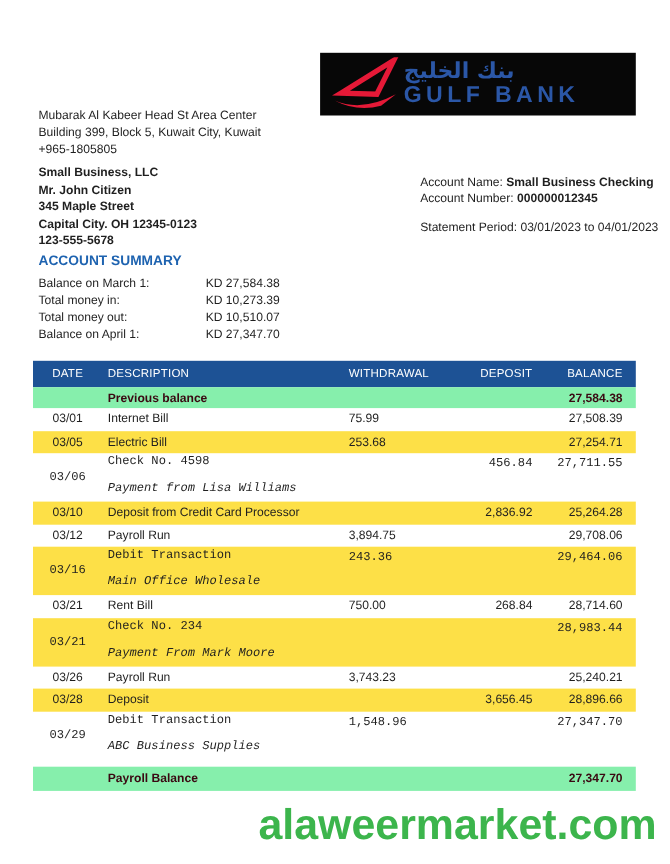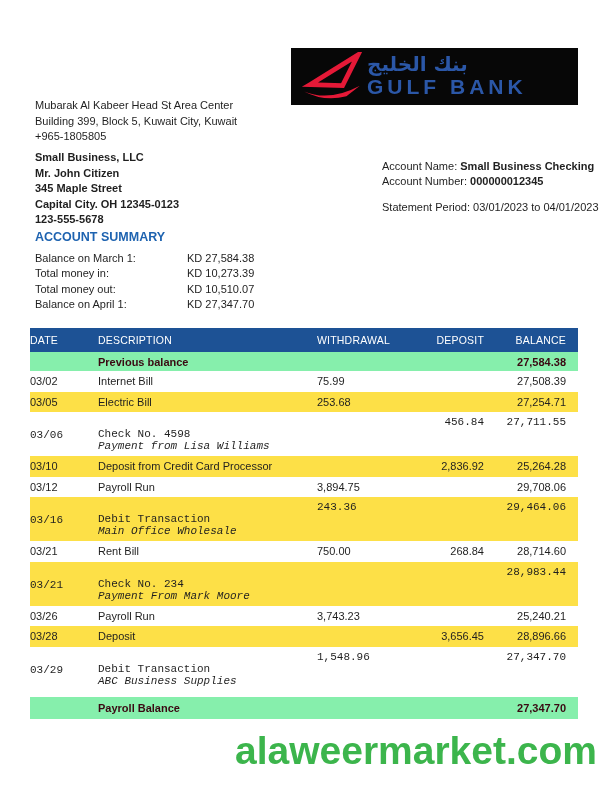--- a/index.html
+++ b/index.html
@@ -33,27 +33,27 @@
 
   
   .txn-table{position:absolute;left:30px;top:328px;width:548px;font-size:11px;}
   .t-row{display:grid;grid-template-columns:63px 217px 95px 82px 1fr;align-items:center;}
   .t-header{height:24px;background:#1d5295;color:#ffffff;font-size:10.5px;letter-spacing:.2px;}
   .red-row{background:#86efac;color:#3a0912;font-weight:bold;height:19px;}
   .red-row.end{height:22px;margin-top:6px;}
   .data-row{height:20.5px;}
   .data-row.alt{background:#fde047;}
   .data-row.tall{height:44px;font-family:Liberation Mono, monospace;}
-  .c-date{text-align:left;}
+  .c-date{text-align:center;}
   .c-desc{padding-left:5px;}
   .c-wd{padding-left:7px;}
   .c-dep{text-align:right;padding-right:3px;}
   .c-bal{text-align:right;padding-right:12px;}
   .tall .c-desc{align-self:stretch;display:flex;flex-direction:column;
-                justify-content:space-between;padding-top:2px;padding-bottom:6px;margin-top:14px;}
+                justify-content:space-between;padding-top:2px;padding-bottom:6px;}
   .tall .amt{align-self:start;margin-top:4px;}
   .desc-note{font-style:italic;}
 
   
   .watermark{position:absolute;right:12px;top:729px;font-size:39px;font-weight:bold;color:#3cb54c;}
 </style>
 </head>
 <body>
 
 <div class="page">
@@ -121,21 +121,21 @@
     <div class="t-row red-row">
       <div class="c-date"></div>
       <div class="c-desc">Previous balance</div>
       <div class="c-wd"></div>
       <div class="c-dep"></div>
       <div class="c-bal">27,584.38</div>
     </div>
 
     <div>
         <div class="t-row data-row">
-          <div class="c-date">03/02</div>
+          <div class="c-date">03/01</div>
           <div class="c-desc">
             <div class="desc-main">Internet Bill</div>
           </div>
           <div class="c-wd amt">75.99</div>
           <div class="c-dep amt"></div>
           <div class="c-bal amt">27,508.39</div>
         </div>
         <div class="t-row data-row alt">
           <div class="c-date">03/05</div>
           <div class="c-desc">

